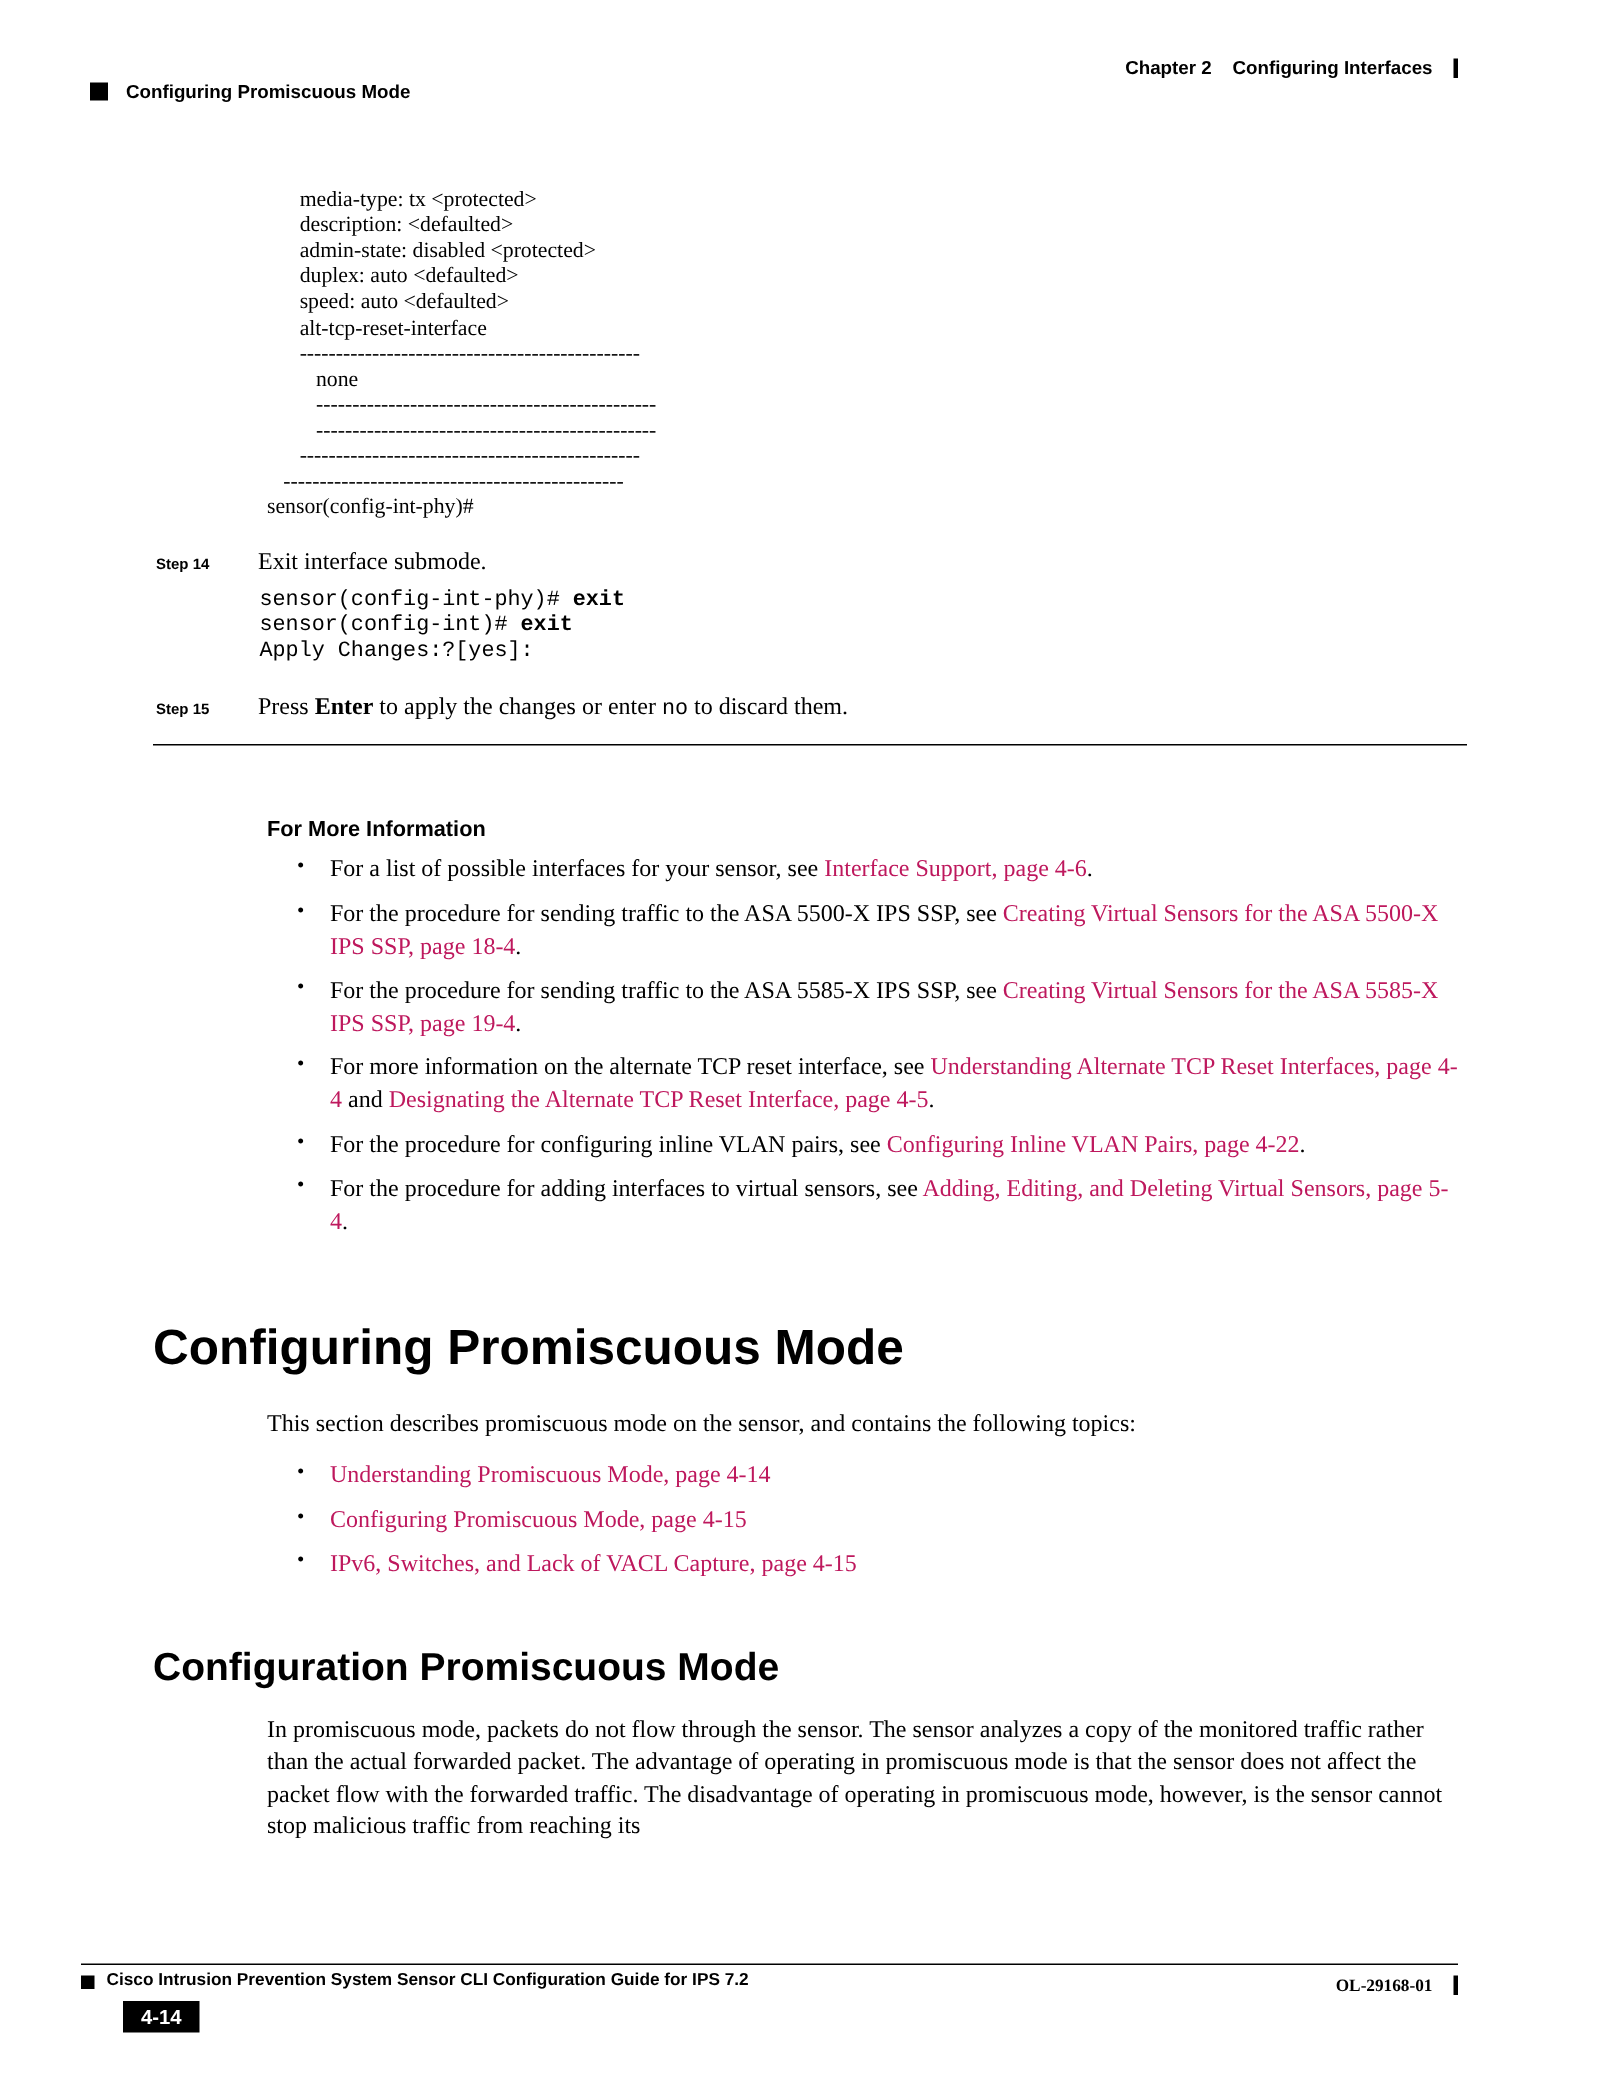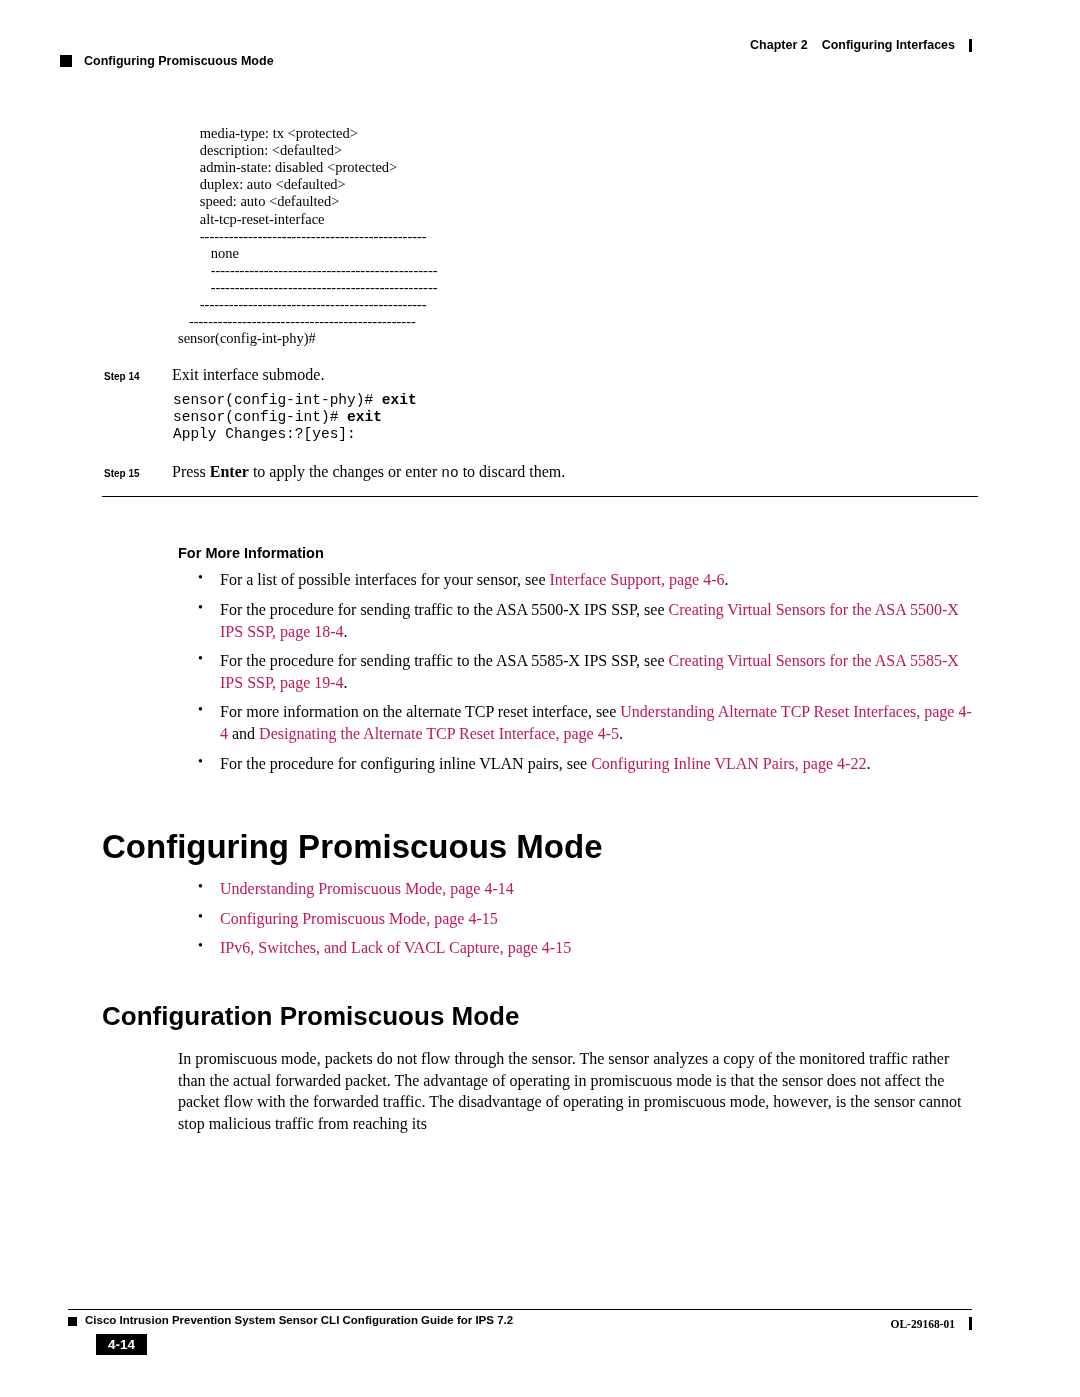--- a/index.html
+++ b/index.html
@@ -134,21 +134,21 @@
     .h2 {
       font-family: Arial, Helvetica, sans-serif;
       font-size: 26px;
       font-weight: bold;
       margin-top: 42px;
       margin-left: -6px;
     }
     .footer {
       position: absolute;
       bottom: 42px;
-      left: 68px;
+      left: 54px;
       right: 108px;
       margin-top: 27px;
     }
     .footer-line { border: 0; border-top: 1.5px solid #000; margin: 0; }
     .footer-inner {
       display: flex;
       align-items: flex-start;
       gap: 8px;
       position: relative;
       margin-top: 4px;
@@ -233,23 +233,25 @@
 
     <hr class="hr-top">
 
     <div class="section-title">For More Information</div>
     <ul class="bullets">
       <li><span>For a list of possible interfaces for your sensor, see </span><span class="link">Interface Support, page 4-6</span><span>.</span></li>
       <li><span>For the procedure for sending traffic to the ASA 5500-X IPS SSP, see </span><span class="link">Creating Virtual Sensors for the ASA 5500-X IPS SSP, page 18-4</span><span>.</span></li>
       <li><span>For the procedure for sending traffic to the ASA 5585-X IPS SSP, see </span><span class="link">Creating Virtual Sensors for the ASA 5585-X IPS SSP, page 19-4</span><span>.</span></li>
       <li><span>For more information on the alternate TCP reset interface, see </span><span class="link">Understanding Alternate TCP Reset Interfaces, page 4-4</span><span> and </span><span class="link">Designating the Alternate TCP Reset Interface, page 4-5</span><span>.</span></li>
       <li><span>For the procedure for configuring inline VLAN pairs, see </span><span class="link">Configuring Inline VLAN Pairs, page 4-22</span><span>.</span></li>
+      <li><span>For the procedure for adding interfaces to virtual sensors, see </span><span class="link">Adding, Editing, and Deleting Virtual Sensors, page 5-4</span><span>.</span></li>
     </ul>
 
     <div class="h1">Configuring Promiscuous Mode</div>
+    <div class="section-intro">This section describes promiscuous mode on the sensor, and contains the following topics:</div>
     <ul class="bullets" style="margin-top:12px;">
       <li><span class="link">Understanding Promiscuous Mode, page 4-14</span></li>
       <li><span class="link">Configuring Promiscuous Mode, page 4-15</span></li>
       <li><span class="link">IPv6, Switches, and Lack of VACL Capture, page 4-15</span></li>
     </ul>
 
     <div class="h2">Configuration Promiscuous Mode</div>
     <div class="section-intro" style="margin-top:16px;">In promiscuous mode, packets do not flow through the sensor. The sensor analyzes a copy of the monitored traffic rather than the actual forwarded packet. The advantage of operating in promiscuous mode is that the sensor does not affect the packet flow with the forwarded traffic. The disadvantage of operating in promiscuous mode, however, is the sensor cannot stop malicious traffic from reaching its</div>
   </div>
 

